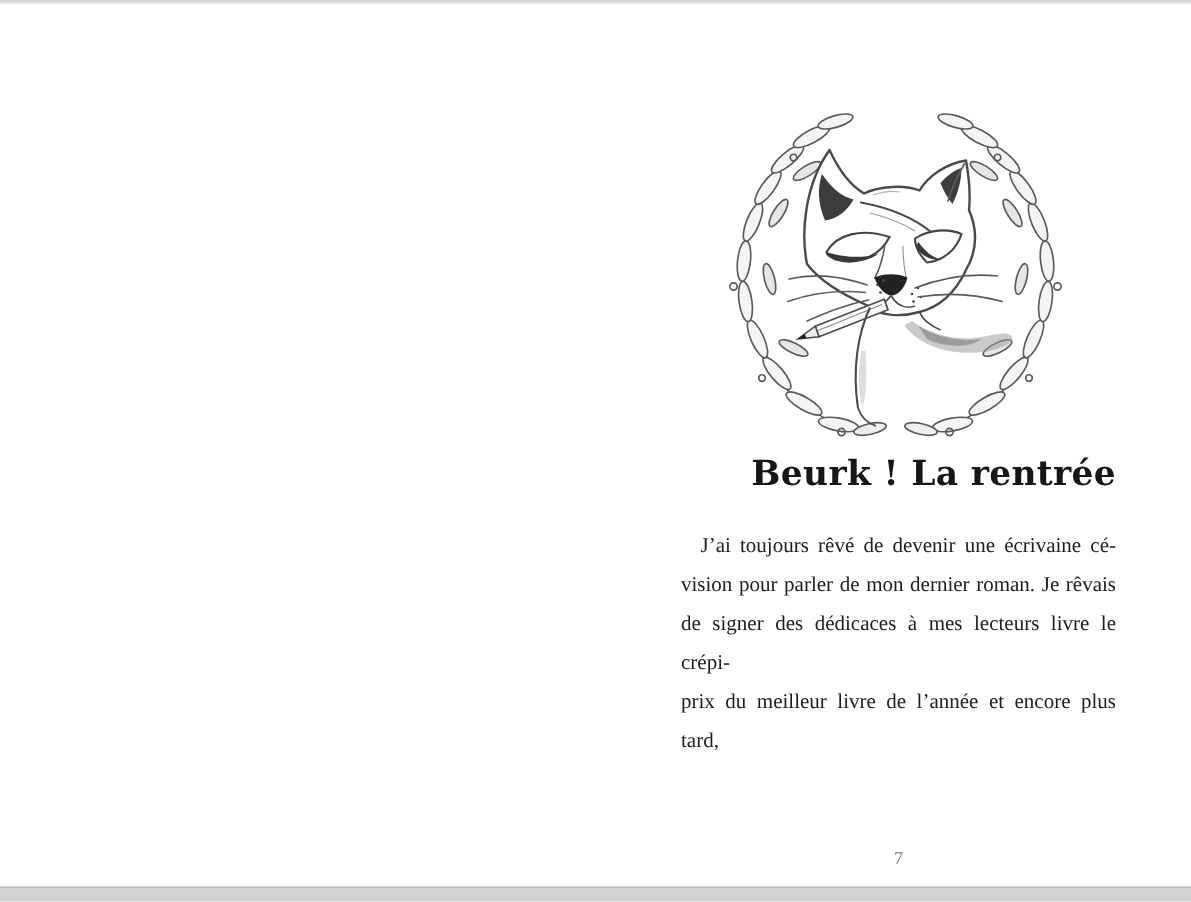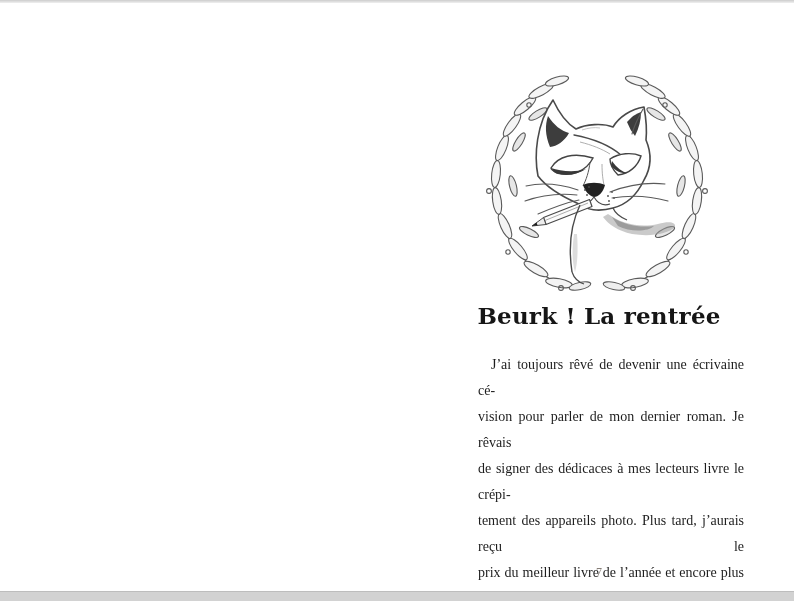--- a/index.html
+++ b/index.html
@@ -20,31 +20,30 @@
   .page.left{left:0;width:397px;}
   .page.right{left:397px;width:397px;}
 
   .illustration{
     position:absolute;left:462px;top:64px;width:270px;height:228px;
   }
   .chapter-title{
     position:absolute;left:454px;top:299px;width:290px;margin:0;
     font-family:"DejaVu Serif", serif;
     font-size:23px;font-weight:bold;color:#161616;
-    text-align:center;letter-spacing:0.2px;line-height:34px;
+    text-align:right;letter-spacing:0.2px;line-height:34px;
   }
   .paragraph{
     position:absolute;left:454px;top:352px;width:290px;
     font-size:14px;line-height:26px;color:#1d1d1d;
   }
   .pline{
     text-align:justify;
     text-align-last:justify;
     white-space:normal;
-    margin-left:24px;
   }
   .pline:first-child{text-indent:13px;}
   .pline:last-child{text-align-last:left;}
   .page-number{
     position:absolute;left:454px;top:565px;width:290px;
     font-size:12px;color:#857d76;text-align:center;
   }
   svg .sk{fill:none;stroke:#5a5a5a;stroke-width:1.1;stroke-linecap:round;}
 </style>
 </head>
@@ -177,20 +176,19 @@
     </g>
   </svg>
 </div>
 
 <h1 class="chapter-title">Beurk ! La rentrée</h1>
 
 <div class="paragraph">
   <div class="pline">J’ai toujours rêvé de devenir une écrivaine cé-</div>
   <div class="pline">vision pour parler de mon dernier roman. Je rêvais</div>
   <div class="pline">de signer des dédicaces à mes lecteurs livre le crépi-</div>
-  <div class="pline">tement des appareils photo. Plus tard, j’aurais reçu le</div>
   <div class="pline">prix du meilleur livre de l’année et encore plus tard,</div>
 
 </div>
 
 <div class="page-number">7</div>
 
 <div class="bottom-bar"></div>
 
 </body></html>

